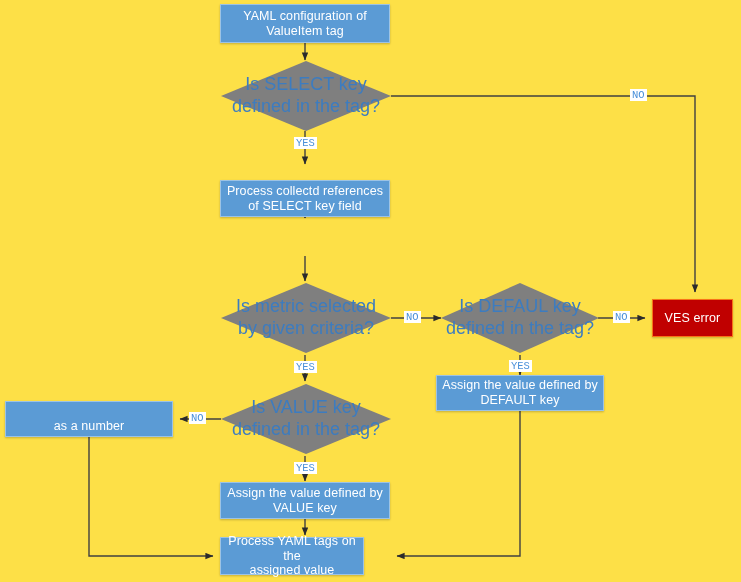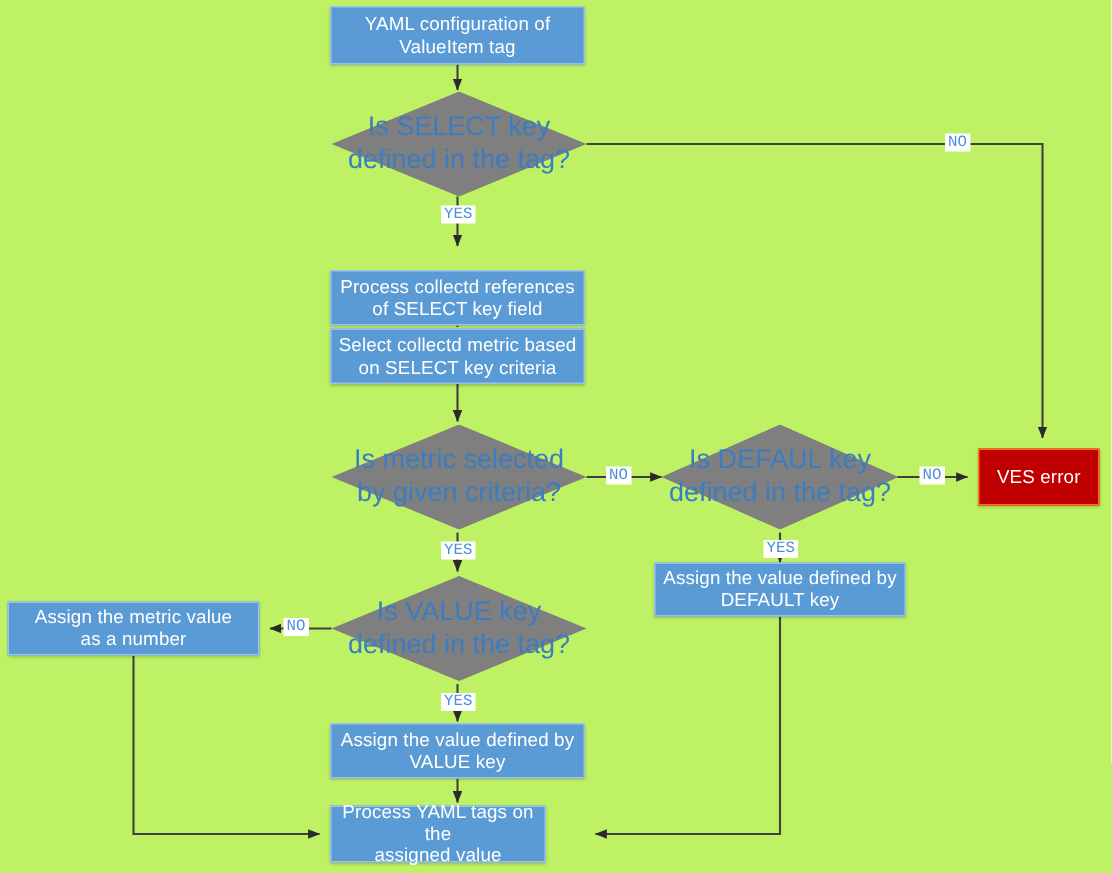--- a/index.html
+++ b/index.html
@@ -8,21 +8,21 @@
     padding: 0;
     background: #ffffff;
   }
   body {
     font-family: "Liberation Sans", sans-serif;
   }
   #canvas {
     position: relative;
     width: 741px;
     height: 582px;
-    background: #bef264;
+    background: #fde047;
     overflow: hidden;
   }
   svg.edges {
     position: absolute;
     left: 0;
     top: 0;
     width: 741px;
     height: 582px;
     pointer-events: none;
   }
@@ -152,26 +152,20 @@
     </div>
   </div>
 
   <div class="node proc" style="left:220px; top:180px; width:170px; height:37px;">
     <div>
       <span>Process collectd references</span><br>
       <span>of SELECT key field</span>
     </div>
   </div>
 
-  <div class="node proc" style="left:220px; top:219px; width:170px; height:37px;">
-    <div>
-      <span>Select collectd metric based</span><br>
-      <span>on SELECT key criteria</span>
-    </div>
-  </div>
 
   <div class="dec-wrap" style="left:221px; top:283px; width:170px; height:70px;">
     <div class="dec-shape"></div>
     <div class="dec-label">
       <div>
         <span>Is metric selected</span><br>
         <span>by given criteria?</span>
       </div>
     </div>
   </div>
@@ -202,21 +196,21 @@
     <div class="dec-label">
       <div>
         <span>Is VALUE key</span><br>
         <span>defined in the tag?</span>
       </div>
     </div>
   </div>
 
   <div class="node proc" style="left:5px; top:401px; width:168px; height:36px;">
     <div>
-      <span>Assign the metric value</span><br>
+      <br>
       <span>as a number</span>
     </div>
   </div>
 
   <div class="node proc" style="left:220px; top:482px; width:170px; height:37px;">
     <div>
       <span>Assign the value defined by</span><br>
       <span>VALUE key</span>
     </div>
   </div>

